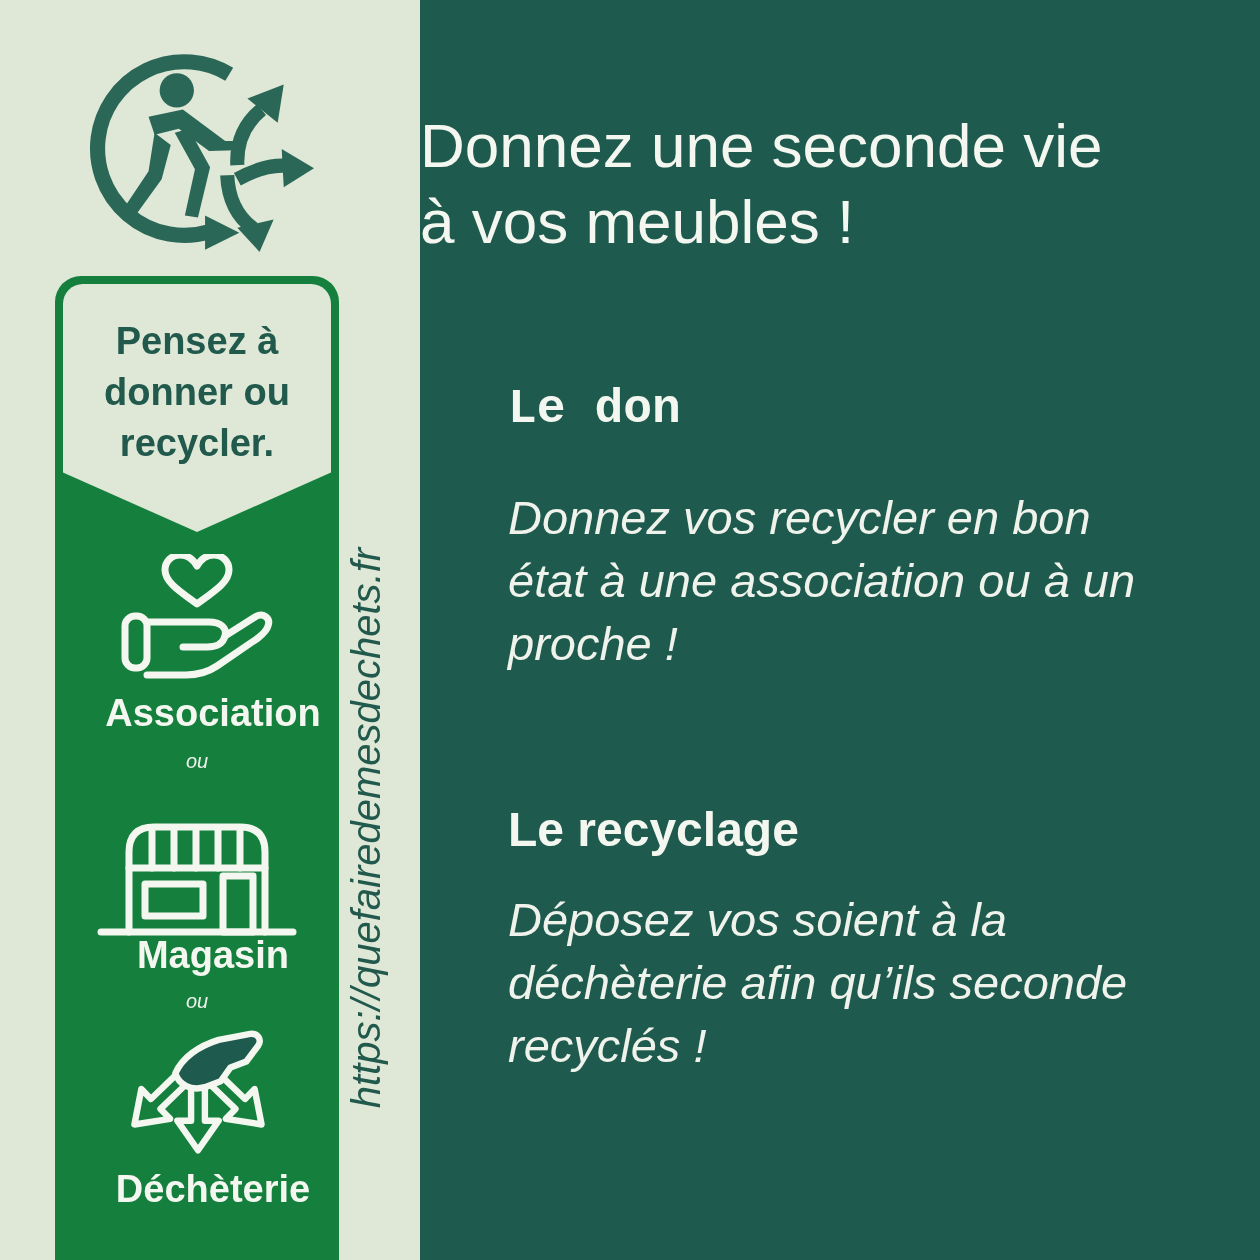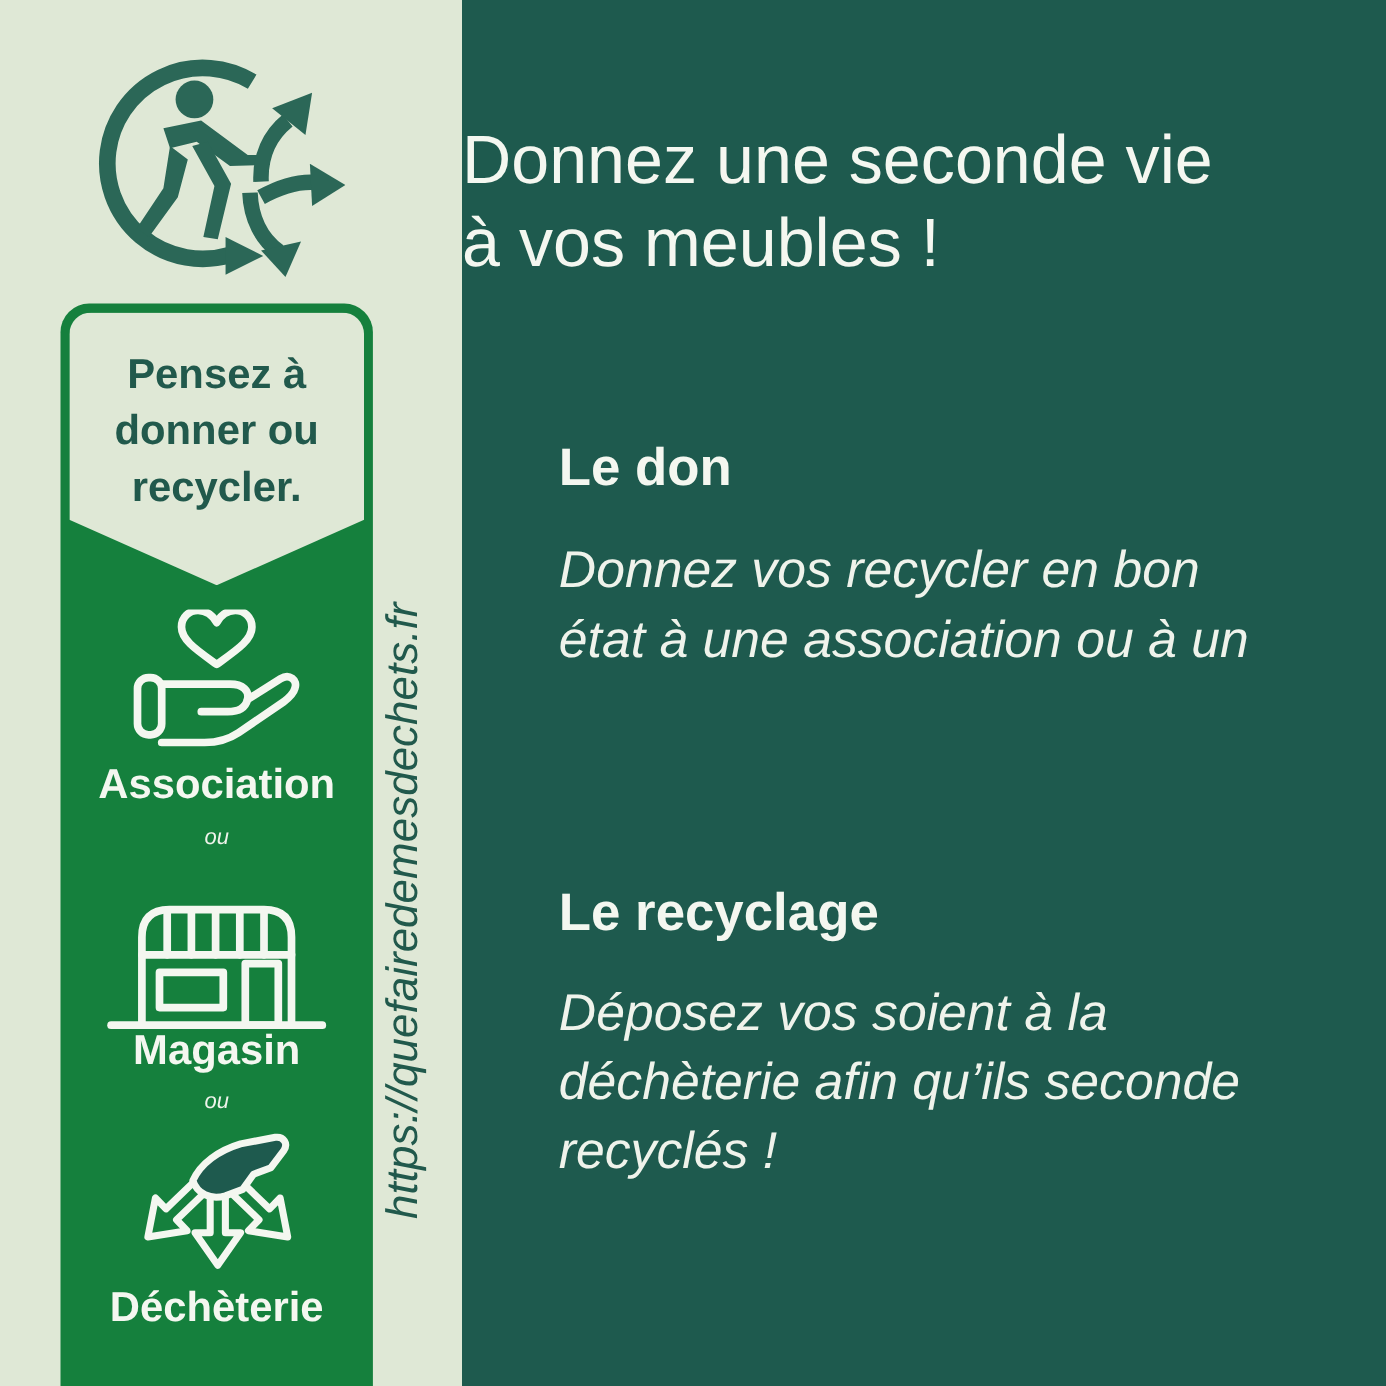--- a/index.html
+++ b/index.html
@@ -5,35 +5,35 @@
   html,body{margin:0;padding:0;background:#DFE8D6;}
   .page{position:relative;width:1260px;height:1260px;background:#DFE8D6;overflow:hidden;
         font-family:"Liberation Sans",sans-serif;}
 
   
   .right-panel{position:absolute;left:420px;top:0;width:840px;height:1260px;background:#1E5A4E;}
   .title{position:absolute;top:64px;left:0;width:100%;text-align:left;color:#F4F7F0;
          font-weight:400;font-size:62px;line-height:76px;margin-top:44px;}
   .sec-heading{position:absolute;left:88px;color:#F4F7F0;font-weight:700;font-size:48px;}
   .sec-body{position:absolute;left:88px;color:#EFF3EB;font-style:italic;font-size:47px;line-height:63px;}
-  .h-don{top:398px;}
+  .h-don{top:382px;font-family:Liberation Mono, monospace;}
   .b-don{top:486px;}
   .h-rec{top:802px;}
   .b-rec{top:888px;}
 
   
   .triman{position:absolute;left:88px;top:46px;width:226px;height:214px;}
   .card{position:absolute;left:55px;top:276px;width:284px;height:1192px;background:#15803d;
         border-radius:26px 26px 88px 22px;}
   .card-light{position:absolute;left:8px;top:8px;width:268px;height:248px;background:#DFE8D6;
         border-radius:20px 20px 0 0;
         clip-path:polygon(0 0,100% 0,100% 76%,50% 100%,0 76%);}
   .banner-text{padding-top:32px;text-align:center;font-size:38px;font-weight:700;line-height:51px;color:#21594C;}
   .item{position:absolute;left:0;width:100%;display:flex;justify-content:center;text-align:center;}
-  .lbl{font-weight:700;font-size:38px;color:#F4F7F0;}
+  .lbl{font-weight:700;font-size:38px;color:#F4F7F0;padding-left:16px;}
   .sep{font-style:italic;font-size:20px;color:#EFF3EB;}
   .i-heart{top:278px;}
   .l-assoc{top:416px;}
   .s-1{top:474px;}
   .i-store{top:524px;}
   .l-mag{top:658px;}
   .s-2{top:714px;}
   .i-sort{top:754px;}
   .l-dech{top:892px;}
 
@@ -126,20 +126,21 @@
 
     <div class="title">
       <div>Donnez une seconde vie</div>
       <div>à vos meubles !</div>
     </div>
 
     <div class="sec-heading h-don">Le don</div>
     <div class="sec-body b-don">
       <div>Donnez vos recycler en bon</div>
       <div>état à une association ou à un</div>
+      <div>proche !</div>
     </div>
 
     <div class="sec-heading h-rec">Le recyclage</div>
     <div class="sec-body b-rec">
       <div>Déposez vos soient à la</div>
       <div>déchèterie afin qu’ils seconde</div>
       <div>recyclés !</div>
     </div>
   </div>
 

